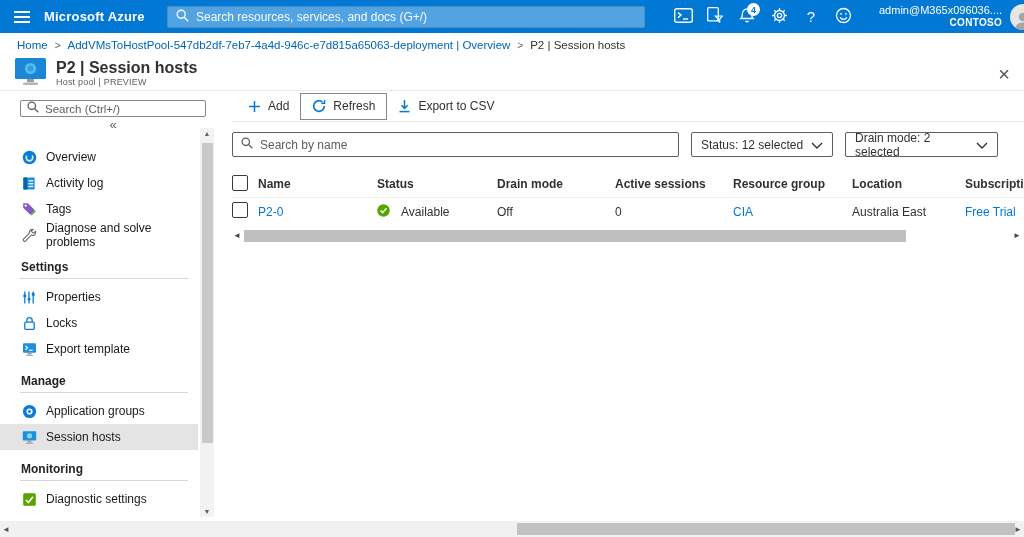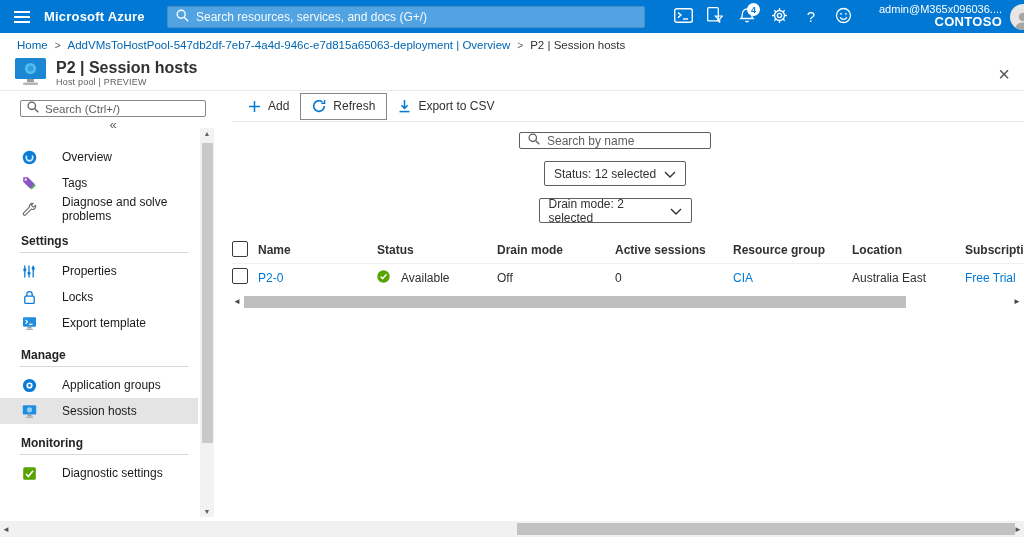--- a/index.html
+++ b/index.html
@@ -18,21 +18,21 @@
   .topbar-search input { flex:1; background:transparent; border:none; outline:none; color:#ffffff;
     font-size:12px; margin-left:7px; font-family:"Liberation Sans",sans-serif; }
   .topbar-search input::placeholder { color:#fff; opacity:.95; }
   .topbar-icons { display:flex; margin-left:22px; }
   .tb-icon { width:32px; height:33px; display:flex; align-items:center; justify-content:center; cursor:pointer; position:relative; }
   .tb-badge { position:absolute; top:3px; right:3px; width:13px; height:13px; border-radius:50%;
     background:#fff; color:#0078d4; font-size:9px; font-weight:bold; display:flex; align-items:center; justify-content:center; }
   .help-glyph { font-size:15px; color:#fff; }
   .account { margin-left:20px; text-align:right; line-height:1.15; cursor:pointer; }
   .account .email { font-size:11px; }
-  .account .tenant { font-size:13px; font-weight:bold; letter-spacing:.3px; }
+  .account .tenant { font-size:10px; font-weight:bold; letter-spacing:.3px; }
   .avatar { width:26px; height:26px; border-radius:50%; background:#e8e6e4; margin:0 9px 0 8px;
     flex:none; overflow:hidden; display:flex; align-items:flex-end; justify-content:center; cursor:pointer; }
 
   
   .breadcrumb { height:24px; display:flex; align-items:center; padding-left:17px; font-size:11.5px; }
   .crumb-link { color:#0065b3; cursor:pointer; }
   .crumb-sep { color:#605e5c; margin:0 7px; font-size:10px; }
   .crumb-current { color:#323130; }
 
   
@@ -49,38 +49,38 @@
 
   
   .sb-search-row { display:flex; align-items:center; margin:9px 4px 0 8px;flex-direction:column; }
   .sb-search { flex:1; height:21px; border:1px solid #8a8886; border-radius:2px;
     display:flex; align-items:center; padding:0 6px; background:#fff; }
   .sb-search input { flex:1; min-width:0; border:none; outline:none; font-size:11.5px; margin-left:6px;
     color:#323130; font-family:"Liberation Sans",sans-serif; }
   .sb-search input::placeholder { color:#605e5c; }
   .sb-collapse { width:22px; text-align:center; color:#605e5c; font-size:13px; cursor:pointer; }
   .sb-menu { margin-top:12px; width:198px; }
-  .sb-item { display:flex; align-items:center; height:26px; padding-left:21px; cursor:pointer; color:#1a1a1a;gap:16px; }
+  .sb-item { display:flex; align-items:center; height:26px; padding-left:21px; cursor:pointer; color:#1a1a1a; }
   .sb-item .ic { width:16px; height:16px; margin-right:9px; flex:none; display:flex; align-items:center; justify-content:center; }
   .sb-item.selected { background:#e4e4e4; }
   .sb-section { font-weight:bold; color:#242424; padding:12px 0 4px 21px; font-size:12px; }
   .sb-rule { border-top:1px solid #d8d8d8; margin:0 10px 5px 20px; }
   .sb-scrollbar { position:absolute; top:37px; bottom:4px; right:8px; width:14px; background:#f2f2f2; }
   .sb-scrollbar .arr { position:absolute; left:0; width:14px; text-align:center; font-size:7px; color:#606060; cursor:pointer; }
   .sb-scrollbar .arr.up { top:2px; } .sb-scrollbar .arr.down { bottom:2px; }
   .sb-thumb { position:absolute; top:15px; left:1.5px; width:11px; height:300px; background:#c9c9c9; cursor:pointer; }
 
   
   .toolbar { height:31px; display:flex; align-items:center; border-bottom:1px solid #eaeaea; padding-left:5px; }
   .tbtn { display:flex; align-items:center; gap:7px; padding:0 11px; height:27px; cursor:pointer; color:#323130; }
   .tbtn.boxed { border:1px solid #8a8886; }
   .tbtn .g { display:flex; align-items:center; }
 
   
-  .filters { display:flex; align-items:center; margin:10px 26px 0 0; gap:12px;flex-direction:column; }
+  .filters { display:flex; align-items:center; margin:10px 26px 0 0; gap:12px; }
   .name-search { flex:1; height:25px; border:1px solid #605e5c; border-radius:2px; display:flex; align-items:center; padding:0 8px; }
   .name-search input { flex:1; min-width:0; border:none; outline:none; margin-left:7px; font-size:12px;
     color:#323130; font-family:"Liberation Sans",sans-serif; }
   .name-search input::placeholder { color:#605e5c; }
   .dropdown { height:25px; border:1px solid #605e5c; border-radius:2px; display:flex; align-items:center;
     justify-content:space-between; padding:0 9px; cursor:pointer; flex:none; }
   .dropdown.status { width:142px; } .dropdown.drain { width:153px; }
 
   
   .grid { margin-top:14px; }
@@ -238,20 +238,32 @@
         <span class="ic">
           <svg width="15" height="15" viewBox="0 0 15 15">
               <circle cx="7.5" cy="7.5" r="6.8" fill="#0a7cd7"></circle>
               <circle cx="7.5" cy="7.5" r="3.3" fill="none" stroke="#cfe9fb" stroke-width="1.7" stroke-dasharray="12 6"></circle>
             </svg>
         </span>
         <span>Overview</span>
       </div>
       <div class="sb-item">
         <span class="ic">
+          <svg width="14" height="15" viewBox="0 0 15 15">
+              <rect x="1.5" y="1" width="12" height="13" rx="1" fill="#1e8fdf"></rect>
+              <rect x="1.5" y="1" width="4" height="13" fill="#0b62a8"></rect>
+              <rect x="7" y="4" width="5" height="1.4" fill="#fff"></rect>
+              <rect x="7" y="7" width="5" height="1.4" fill="#fff"></rect>
+              <rect x="7" y="10" width="5" height="1.4" fill="#fff"></rect>
+            </svg>
+        </span>
+        <span>Activity log</span>
+      </div>
+      <div class="sb-item">
+        <span class="ic">
           <svg width="15" height="15" viewBox="0 0 15 15">
               <path d="M3.4 3.2h4.2l6.2 6.2-4.2 4.2-6.2-6.2z" fill="#4fb053"></path>
               <path d="M1.2 1.2h4.6l6.8 6.8-4.6 4.6-6.8-6.8z" fill="#8b57c7"></path>
               <circle cx="3.7" cy="3.7" r="1.1" fill="#fff"></circle>
             </svg>
         </span>
         <span>Tags</span>
       </div>
       <div class="sb-item">
         <span class="ic">

